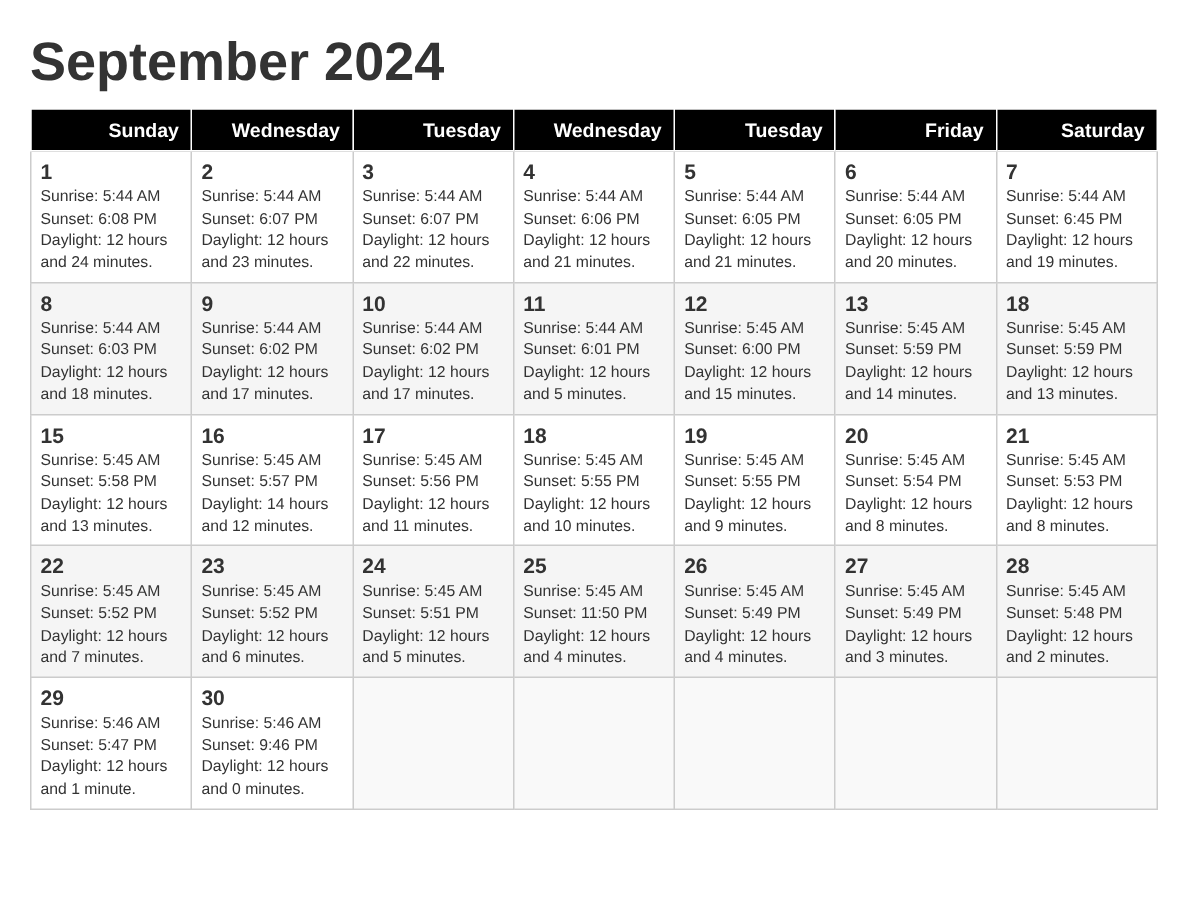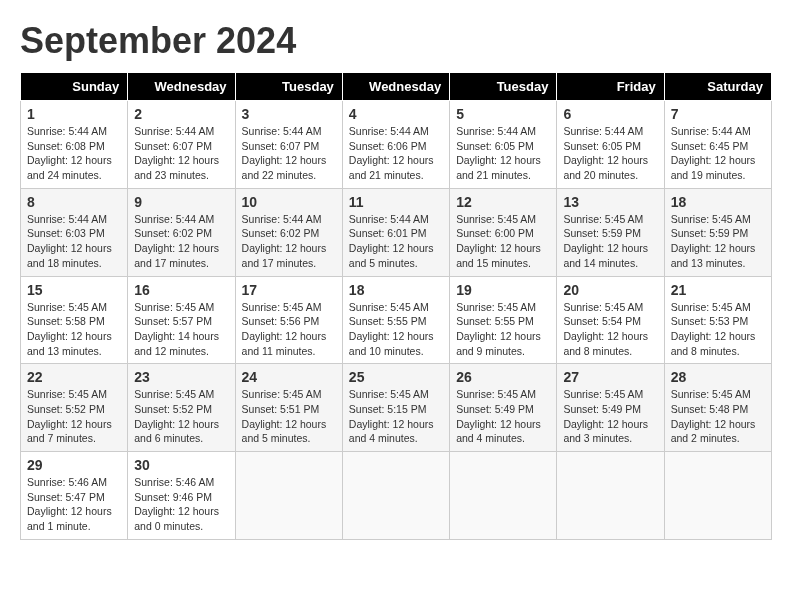--- a/index.html
+++ b/index.html
@@ -299,21 +299,21 @@
         <div class="day-info">
           <span>Sunrise: 5:45 AM</span><br>
           <span>Sunset: 5:51 PM</span><br>
           <span>Daylight: 12 hours and 5 minutes.</span>
         </div>
       </td>
         <td>
         <span class="day-num">25</span>
         <div class="day-info">
           <span>Sunrise: 5:45 AM</span><br>
-          <span>Sunset: 5:15 PM</span><br>
+          <span>Sunset: 11:50 PM</span><br>
           <span>Daylight: 12 hours and 4 minutes.</span>
         </div>
       </td>
         <td>
         <span class="day-num">26</span>
         <div class="day-info">
           <span>Sunrise: 5:45 AM</span><br>
           <span>Sunset: 5:49 PM</span><br>
           <span>Daylight: 12 hours and 4 minutes.</span>
         </div>

